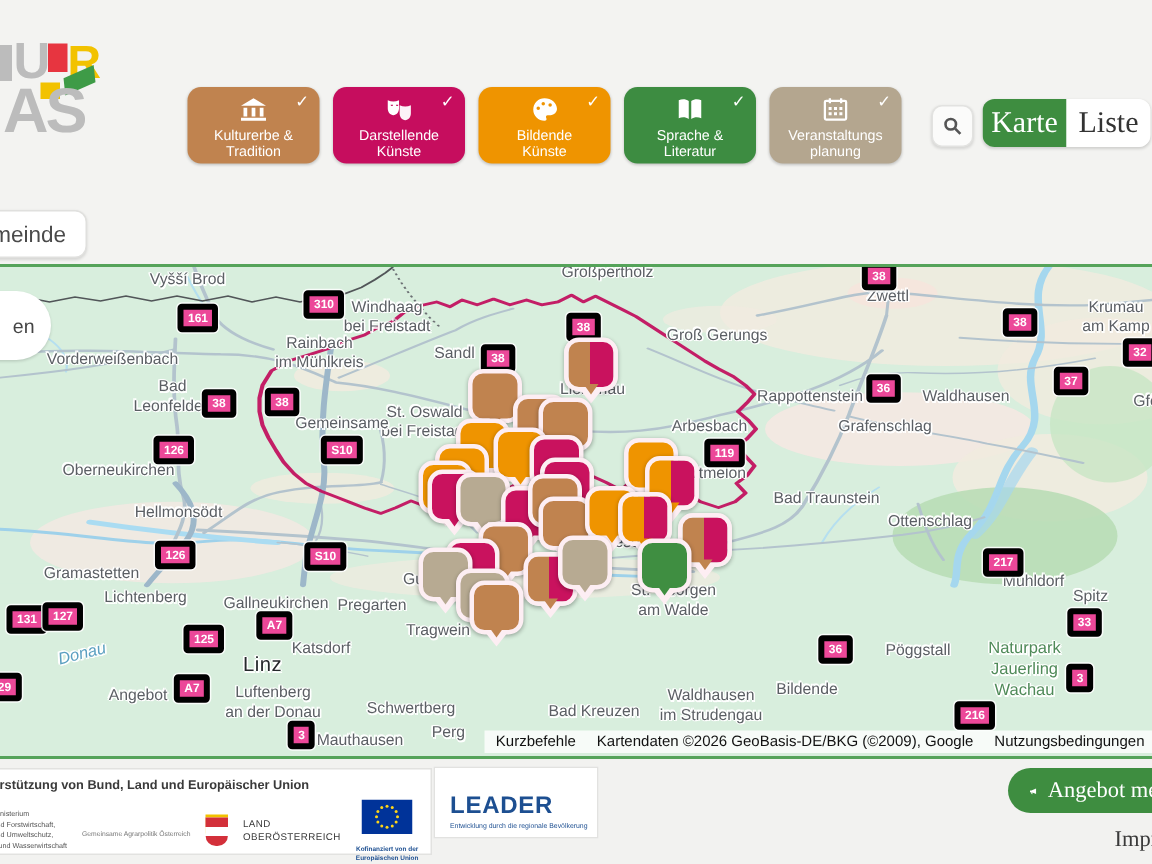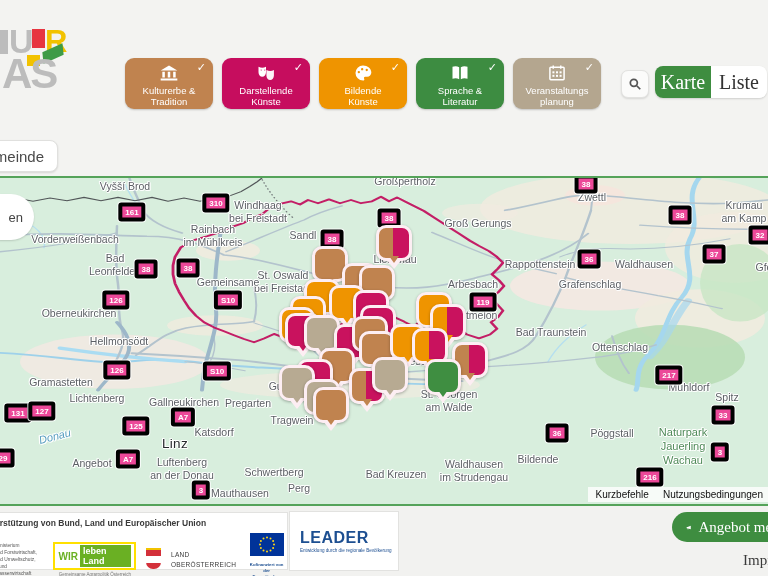--- a/index.html
+++ b/index.html
@@ -72,21 +72,21 @@
   .wir-box{border:2px solid #ffe000;padding:1px 3px;display:flex;align-items:center;gap:2px;background:#fff;}
   .wir-w{color:#6ab023;font-weight:bold;font-size:10px;}
   .wir-rest{background:#6ab023;color:#fff;font-size:9px;font-weight:bold;padding:1px 3px;}
   .wir-sub{font-size:4.5px;color:#777;margin-top:2px;}
   .coat{width:15px;height:19px;border-radius:0 0 7px 7px;
      background:linear-gradient(180deg,#d3303a 0 34%,#fff 34% 66%,#d3303a 66%);
      box-shadow:0 -2px 0 #f2c200;}
   .land{font-size:6.5px;color:#3a3a3a;white-space:pre-line;line-height:1.4;letter-spacing:.3px;}
   .eu{display:flex;flex-direction:column;align-items:center;}
   .eu-sub{font-size:4.3px;color:#1d4f91;font-weight:bold;margin-top:2px;text-align:center;white-space:pre-line;line-height:1.4;}
-  #leader-card{position:absolute;left:289px;top:5px;width:110px;height:60px;background:#fff;
+  #leader-card{position:absolute;left:289px;top:5px;width:110px;height:48px;background:#fff;
      border:1px solid #e2e2e0;box-sizing:border-box;padding:18px 0 0 10px;}
   .leader-t{font-size:16px;font-weight:bold;color:#1d4f91;letter-spacing:.5px;line-height:1;}
   .leader-s{font-size:4.6px;color:#1d4f91;margin-top:2px;}
   #report-btn{position:absolute;left:672px;top:6px;height:30px;width:140px;border:none;
      border-radius:15px;background:#3e8d40;color:#fff;display:flex;align-items:center;gap:7px;
      padding:0 14px;font-family:"Liberation Serif",serif;font-size:15px;cursor:pointer;white-space:nowrap;}
   #impressum{position:absolute;left:743px;top:46px;font-family:"Liberation Serif",serif;
      font-size:15px;color:#3a3a3a;cursor:pointer;white-space:nowrap;}
 </style>
 </head>
@@ -432,39 +432,36 @@
         <div class="marker" style="left: 313px; top: 209px; background: rgb(192, 131, 79);">
           <div class="pt-outer"></div>
           <div class="pt-inner" style="border-top-color: rgb(192, 131, 79);"></div>
         </div>
       </div>
     <div class="pill">
       <span>en</span>
     </div>
     <div id="attribution">
       <span class="lnk">Kurzbefehle</span>
+      <span>Kartendaten ©2026 GeoBasis-DE/BKG (©2009), Google</span>
       <span class="lnk">Nutzungsbedingungen</span>
     </div>
   </div>
 
   <div id="footer">
     <div id="funding-card">
       <div class="fc-title">erstützung von Bund, Land und Europäischer Union</div>
       <div class="fc-row">
         <div class="ministry">
           <span>ministerium</span>
           <span>und Forstwirtschaft,</span>
           <span>und Umweltschutz,</span>
           <span>n und Wasserwirtschaft</span>
         </div>
         <div class="wir">
-          <div class="wir-box">
-            <span class="wir-w">WIR</span>
-            <span class="wir-rest">leben Land</span>
-          </div>
           <div class="wir-sub">Gemeinsame Agrarpolitik Österreich</div>
         </div>
         <div class="coat"></div>
         <div class="land">LAND
 OBERÖSTERREICH</div>
         <div class="eu">
           <div id="eu-flag"><svg width="34" height="23" viewBox="0 0 34 23">
                 <rect width="34" height="23" fill="#003399"></rect>
                 <circle cx="17.0" cy="4.5" r="1" fill="#ffd617"></circle>
                 <circle cx="20.5" cy="5.4" r="1" fill="#ffd617"></circle>

